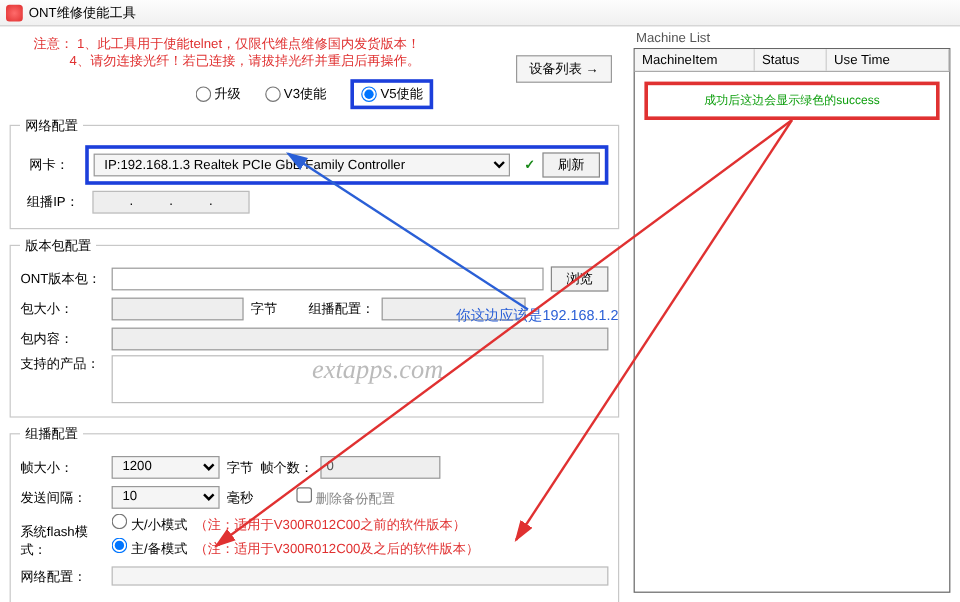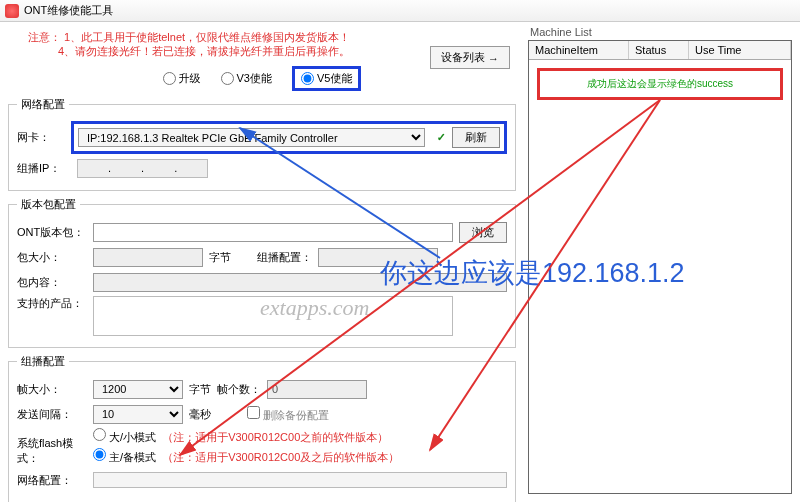--- a/index.html
+++ b/index.html
@@ -11,42 +11,42 @@
 .right { flex: 1; padding: 4px 8px 8px 4px; display: flex; flex-direction: column; }
 .notice { color: #e03131; font-size: 11px; line-height: 14px; margin: 2px 0 4px 50px; }
 .notice .lbl { color: #e03131; margin-left: -30px; }
 .device-list-btn { position: absolute; right: 14px; top: 24px; padding: 3px 10px; border: 1px solid #999; background: #f5f5f5; cursor: pointer; }
 .radios { display: flex; gap: 20px; justify-content: center; margin: 8px 0 6px; }
 .radios label { display: flex; align-items: center; gap: 3px; }
 .radio-box { border: 3px solid #1c3fdb; padding: 2px 6px; }
 fieldset { border: 1px solid #c8c8c8; margin-bottom: 6px; padding: 6px 8px 8px; }
 legend { padding: 0 4px; font-size: 11px; }
 .row { display: flex; align-items: center; margin: 3px 0; gap: 6px; min-height: 22px; }
-.lblcol { width: 54px; text-align: left; }
+.lblcol { width: 54px; text-align: center; }
 .lblcol2 { width: 70px; text-align: left; }
 input[type=text], select { border: 1px solid #999; height: 19px; padding: 1px 4px; background: #fff; }
 select { background: #f5f5f5; }
 input[readonly], input.gray { background: #eee; color: #555; }
 .btn { border: 1px solid #888; background: #f2f2f2; padding: 2px 12px; height: 21px; cursor: pointer; }
 .btn:disabled { color: #aaa; }
 .nic-wrap { border: 3px solid #1c3fdb; padding: 3px 4px; display: flex; gap: 6px; align-items: center; width: 100%; }
 .nic-select { flex: 1; }
 .tick { color: #1b8a1b; font-weight: bold; margin-left: 6px; }
 .octet { display: flex; align-items: center; background: #eee; border: 1px solid #bbb; height: 19px; }
 .octet input { border: none; width: 30px; text-align: center; background: transparent; height: 17px; }
 .prodbox { border: 1px solid #bbb; background: #fff; width: 360px; height: 40px; }
 .redtxt { color: #e03131; margin-left: 6px; }
 .ml-header { font-size: 11px; color: #555; margin-bottom: 2px; padding-left: 2px; }
 .ml-table { border: 1px solid #666; flex: 1; display: flex; flex-direction: column; background: #fff; position: relative; }
 .ml-thead { display: flex; border-bottom: 1px solid #aaa; background: #f5f5f5; }
 .ml-thead div { padding: 3px 6px; border-right: 1px solid #ccc; font-size: 11px; }
 .success-box { border: 3px solid #e03131; margin: 8px; padding: 6px 4px; text-align: center; }
 .success-box span { color: #0d9e0d; font-size: 10px; }
 .watermark { position: absolute; left: 260px; top: 295px; font-style: italic; color: #bbb; font-size: 22px; font-family: Georgia, serif; pointer-events: none; }
-.anno-blue { position: absolute; color: #2a5fd6; font-size: 27px; pointer-events: none; font-weight: 400; }
+.anno-blue { position: absolute; color: #2a5fd6; font-size: 12px; pointer-events: none; font-weight: 400; }
 svg.overlay { position: absolute; left: 0; top: 0; width: 800px; height: 502px; pointer-events: none; }
 </style>
 </head>
 <body>
 
 <div class="titlebar">
   <div class="logo"></div>
   <span>ONT维修使能工具</span>
 </div>
 

